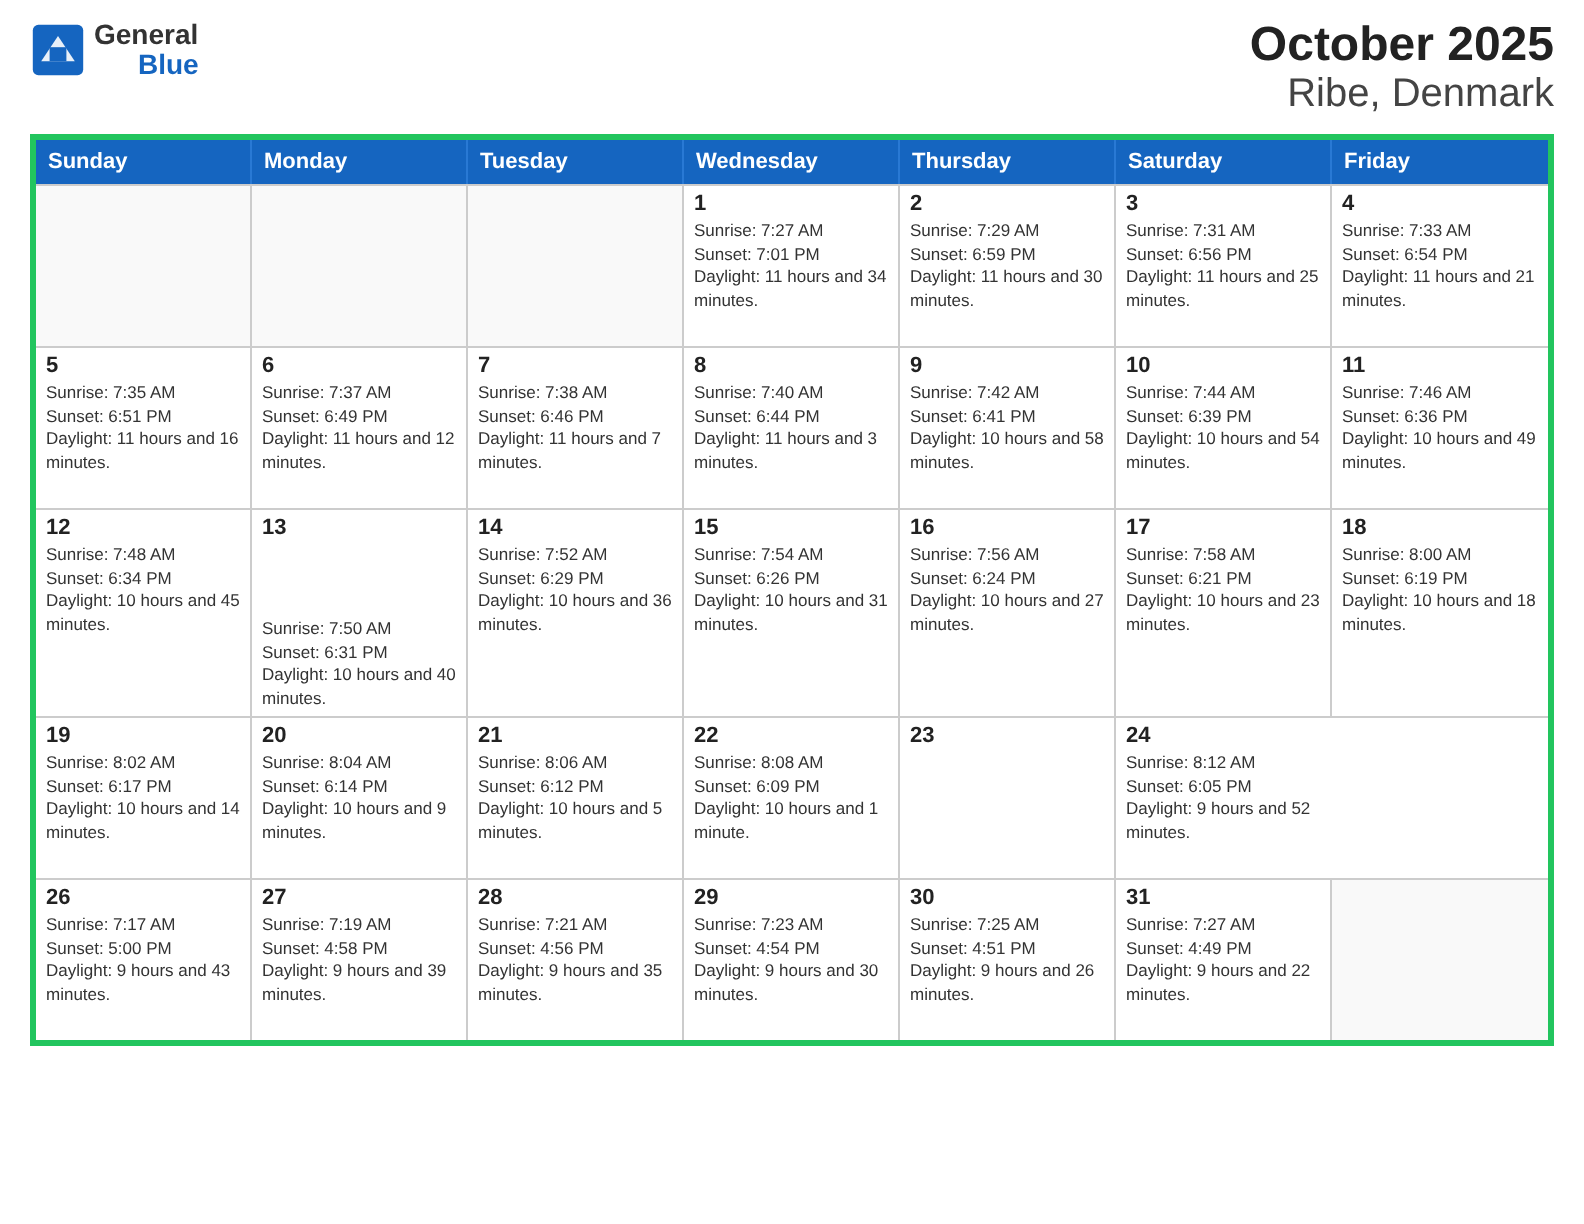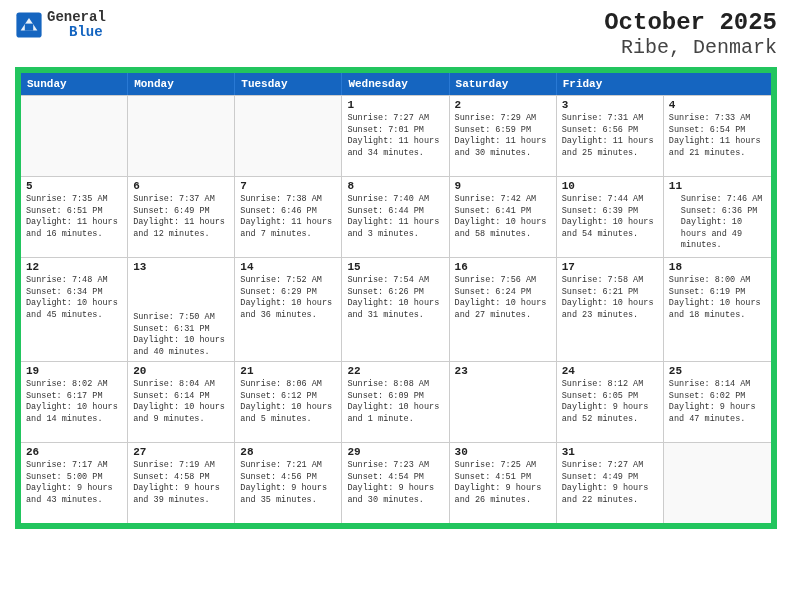--- a/index.html
+++ b/index.html
@@ -9,21 +9,20 @@
       width: 792px;
       height: 612px;
       overflow: hidden;
     }
     .page {
       width: 792px;
       height: 464px;
       padding: 10px 15px;
       display: flex;
       flex-direction: column;
-      font-family: Liberation Mono, monospace;
     }
     .header {
       display: flex;
       justify-content: space-between;
       align-items: flex-start;
       margin-bottom: 8px;
     }
     .logo {
       display: flex;
       align-items: center;
@@ -59,21 +58,21 @@
       line-height: 1.1;
     }
     .subtitle {
       font-size: 20px;
       color: #444;
     }
     .calendar {
       flex: 1;
       display: flex;
       flex-direction: column;
-      border: 6px solid #22c55e;
+      border: 3px solid #22c55e;
     }
     .cal-header {
       display: grid;
       grid-template-columns: repeat(7, 1fr);
       background: #1565c0;
     }
     .cal-header-cell {
       color: #fff;
       font-size: 11px;
       font-weight: bold;
@@ -136,20 +135,21 @@
       <div class="subtitle">Ribe, Denmark</div>
     </div>
   </div>
 
   <div class="calendar">
     <div class="cal-header">
     <div class="cal-header-cell">Sunday</div>
         <div class="cal-header-cell">Monday</div>
         <div class="cal-header-cell">Tuesday</div>
         <div class="cal-header-cell">Wednesday</div>
+        <div class="cal-header-cell">Thursday</div>
         <div class="cal-header-cell">Saturday</div>
         <div class="cal-header-cell">Friday</div>
       </div>
     <div class="cal-body">
     <div class="cal-row">
           <div class="cal-cell empty"></div>
           <div class="cal-cell empty"></div>
           <div class="cal-cell empty"></div>
           <div class="cal-cell">
             <div class="day-num">1</div>
@@ -208,21 +208,21 @@
 Daylight: 10 hours and 58 minutes.</div>
           </div>
           <div class="cal-cell">
             <div class="day-num">10</div>
             <div class="day-info" style="white-space: pre-line;">Sunrise: 7:44 AM
 Sunset: 6:39 PM
 Daylight: 10 hours and 54 minutes.</div>
           </div>
           <div class="cal-cell">
             <div class="day-num">11</div>
-            <div class="day-info" style="white-space: pre-line; margin-left: 12px;">Sunrise: 7:46 AM
+            <div class="day-info" style="white-space: pre-line;">Sunrise: 7:46 AM
 Sunset: 6:36 PM
 Daylight: 10 hours and 49 minutes.</div>
           </div>
         </div>
         <div class="cal-row">
           <div class="cal-cell">
             <div class="day-num">12</div>
             <div class="day-info" style="white-space: pre-line;">Sunrise: 7:48 AM
 Sunset: 6:34 PM
 Daylight: 10 hours and 45 minutes.</div>
@@ -290,26 +290,20 @@
 Daylight: 10 hours and 1 minute.</div>
           </div>
           <div class="cal-cell">
             <div class="day-num">23</div>
           </div>
           <div class="cal-cell">
             <div class="day-num">24</div>
             <div class="day-info" style="white-space: pre-line;">Sunrise: 8:12 AM
 Sunset: 6:05 PM
 Daylight: 9 hours and 52 minutes.</div>
-          </div>
-          <div class="cal-cell">
-            <div class="day-num">25</div>
-            <div class="day-info" style="white-space: pre-line;">Sunrise: 8:14 AM
-Sunset: 6:02 PM
-Daylight: 9 hours and 47 minutes.</div>
           </div>
         </div>
         <div class="cal-row">
           <div class="cal-cell">
             <div class="day-num">26</div>
             <div class="day-info" style="white-space: pre-line;">Sunrise: 7:17 AM
 Sunset: 5:00 PM
 Daylight: 9 hours and 43 minutes.</div>
           </div>
           <div class="cal-cell">

